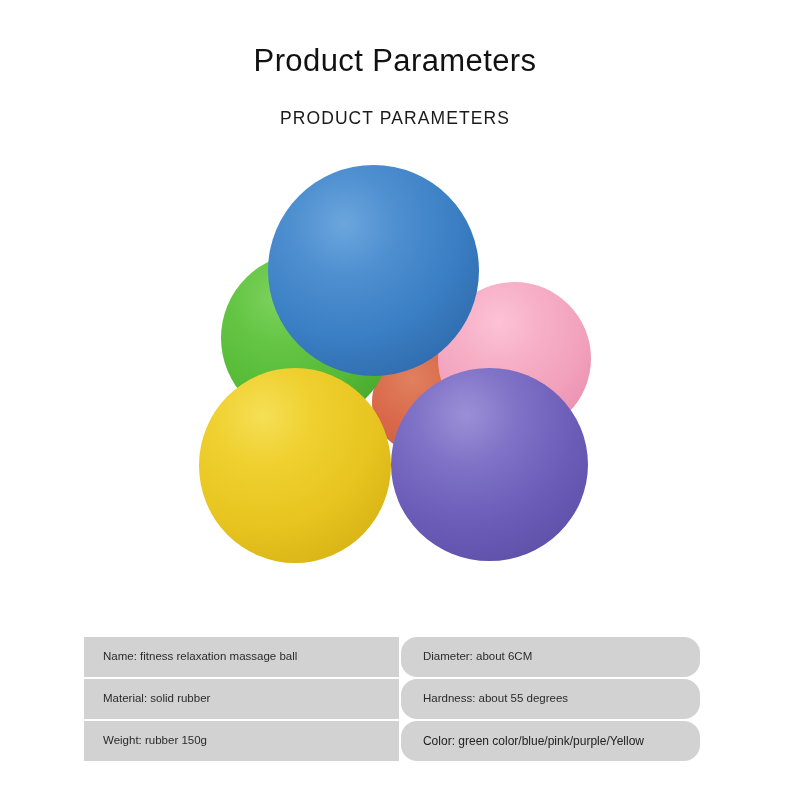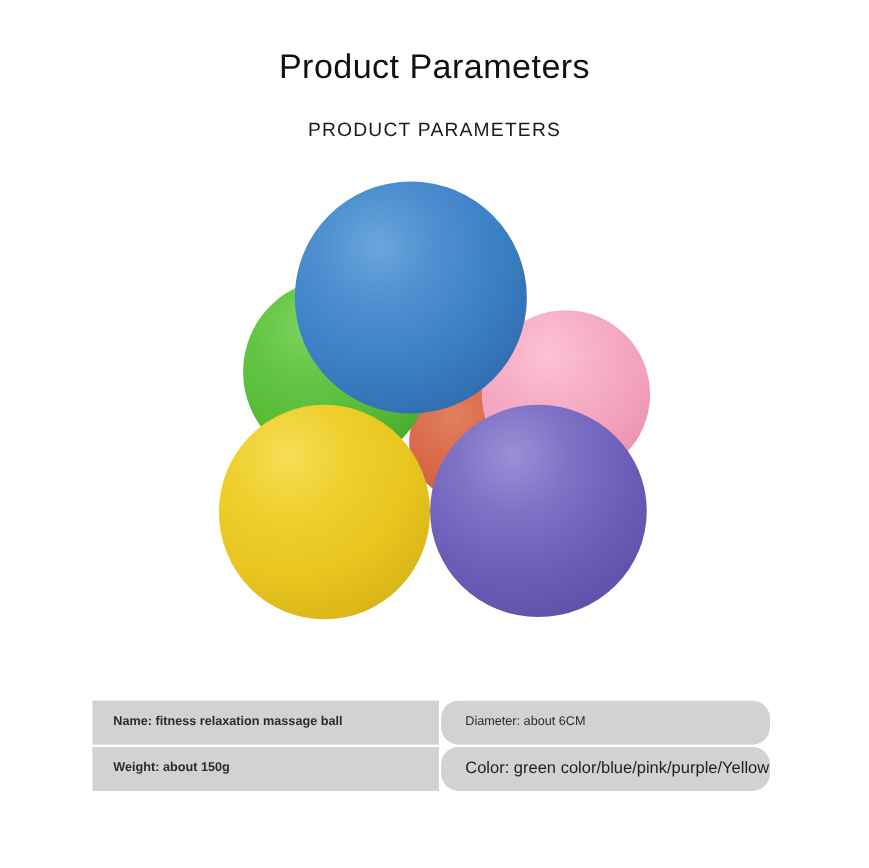--- a/index.html
+++ b/index.html
@@ -110,35 +110,34 @@
   }
   .spec-cell {
     background: #d2d2d2;
     display: flex;
     align-items: center;
     box-sizing: border-box;
   }
   .spec-cell.col-left {
     width: 332px;
     padding-left: 19px;
-    font-weight: bold;
   }
   .spec-cell.col-right {
     width: 315px;
     padding-left: 22px;
     border-radius: 16px;
   }
   .spec-text {
     font-size: 11.5px;
     color: #2b2b2b;
     line-height: 1.2;
     white-space: nowrap;
   }
   .spec-text.large {
-    font-size: 15px;
+    font-size: 12px;
     color: #222222;
   }
 </style>
 </head>
 <body>
 
 <div class="page-title">Product Parameters</div>
 
 <div class="page-subtitle">PRODUCT PARAMETERS</div>
 
@@ -155,23 +154,31 @@
 
   <div class="spec-row">
     <div class="spec-cell col-left">
       <span class="spec-text">Name: fitness relaxation massage ball</span>
     </div>
     <div class="spec-cell col-right">
       <span class="spec-text">Diameter: about 6CM</span>
     </div>
   </div>
 
+  <div class="spec-row">
+    <div class="spec-cell col-left">
+      <span class="spec-text">Material: solid rubber</span>
+    </div>
+    <div class="spec-cell col-right">
+      <span class="spec-text">Hardness: about 55 degrees</span>
+    </div>
+  </div>
 
   <div class="spec-row">
     <div class="spec-cell col-left">
-      <span class="spec-text">Weight: about 150g</span>
+      <span class="spec-text">Weight: rubber 150g</span>
     </div>
     <div class="spec-cell col-right">
       <span class="spec-text large">Color: green color/blue/pink/purple/Yellow</span>
     </div>
   </div>
 
 </div>
 
 </body></html>

